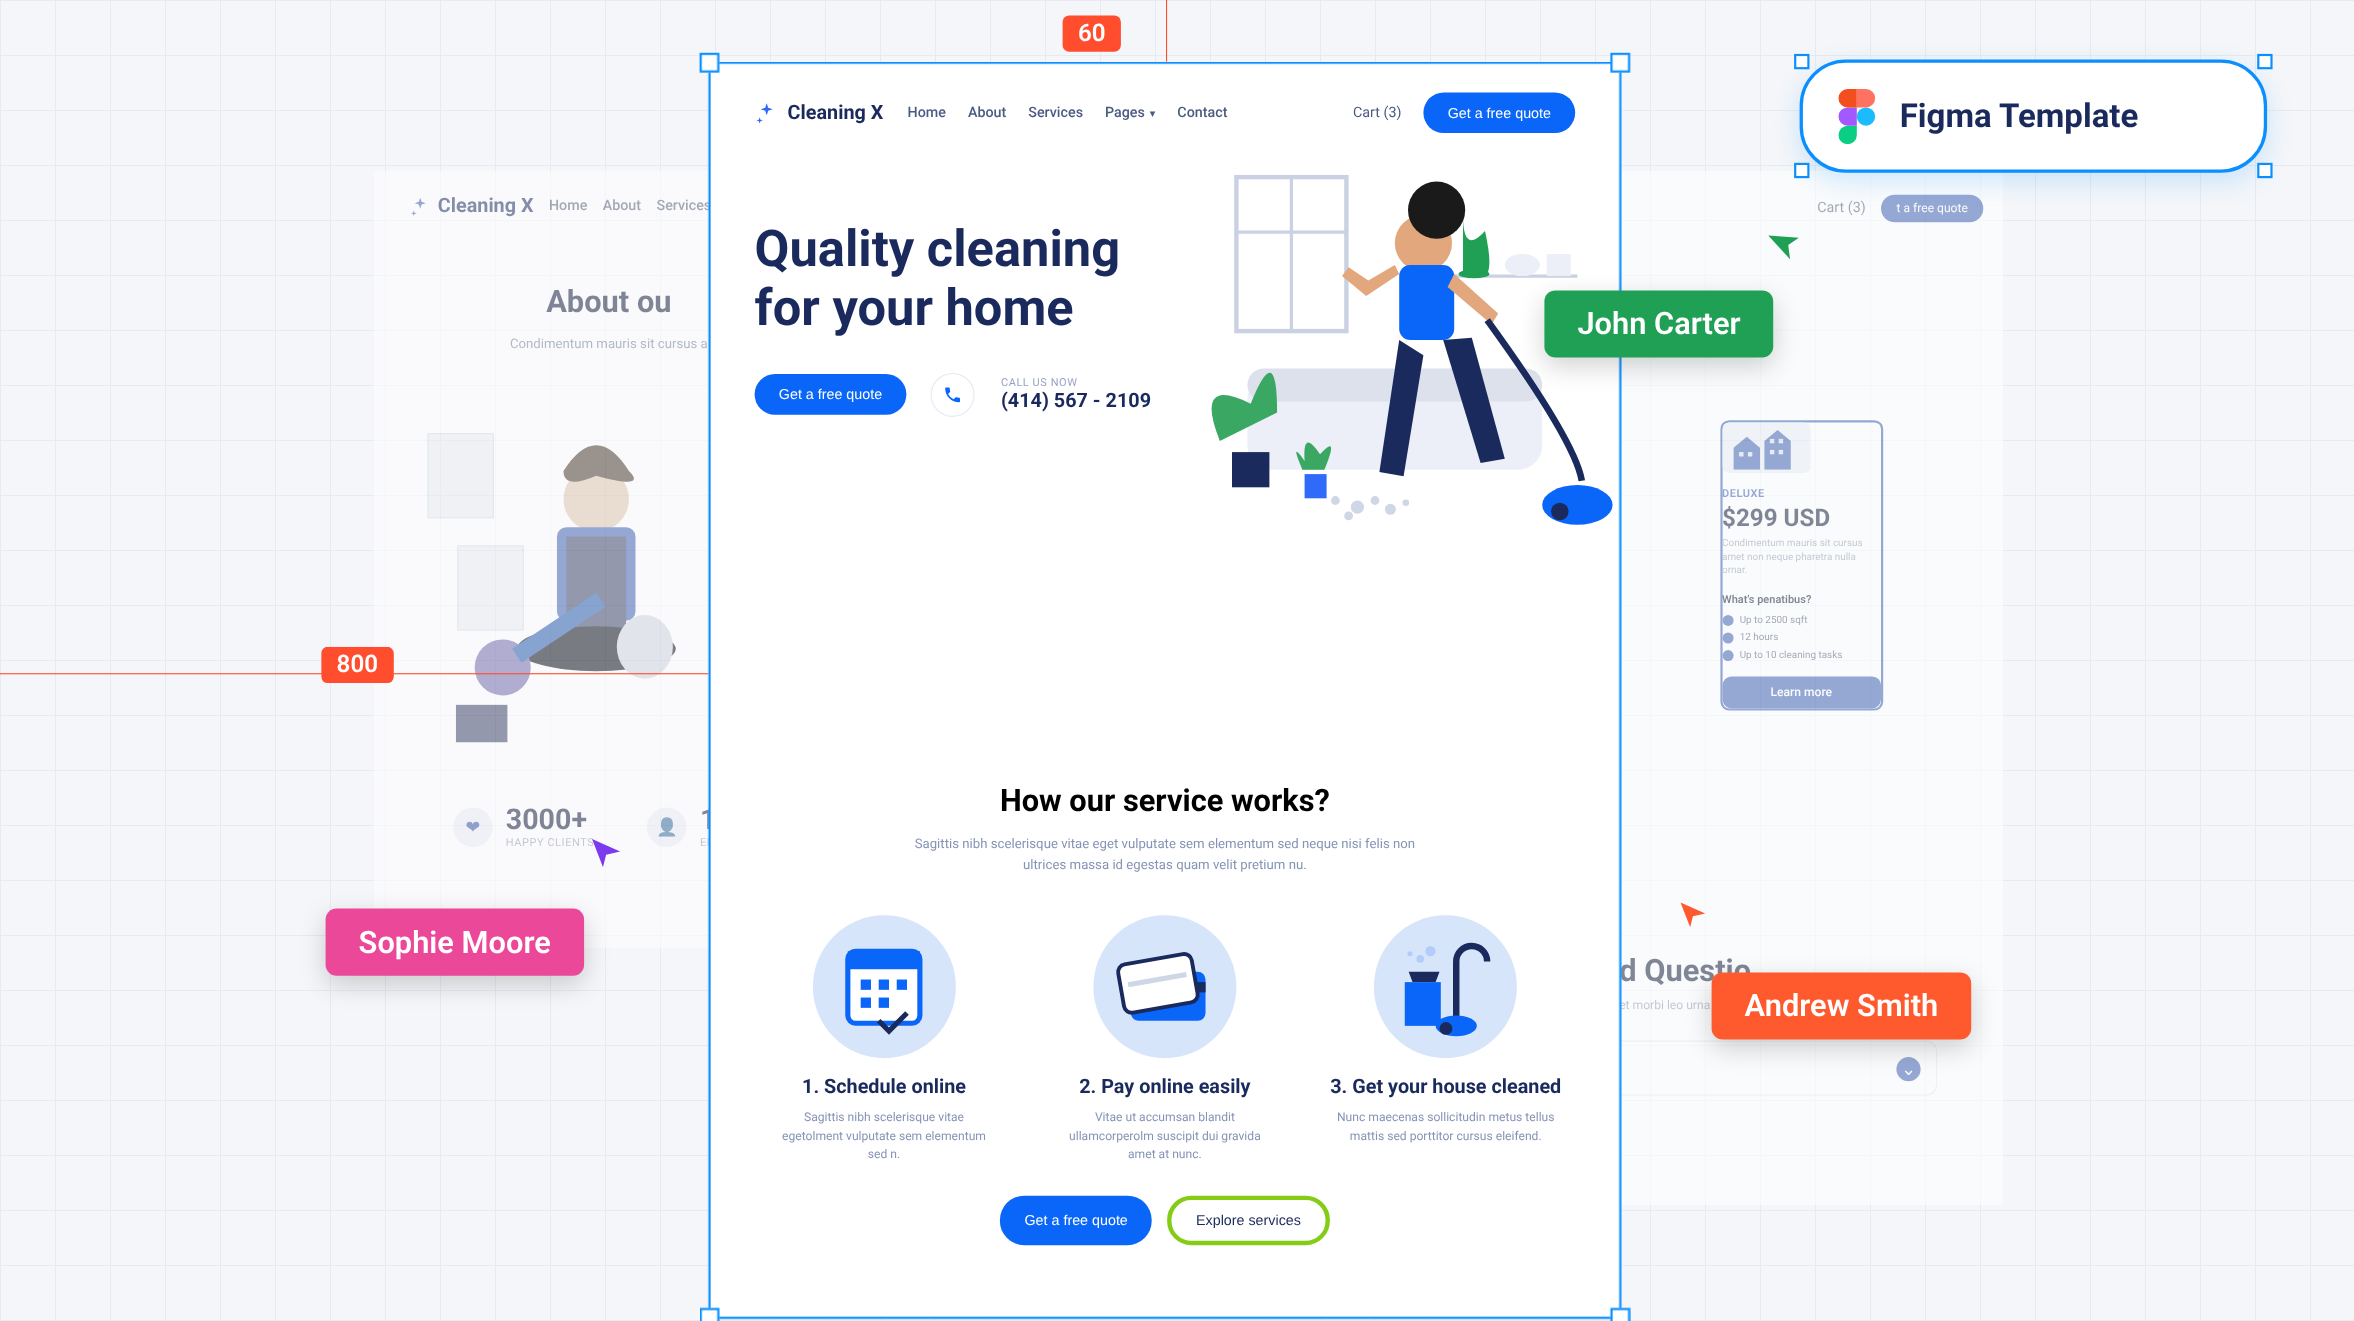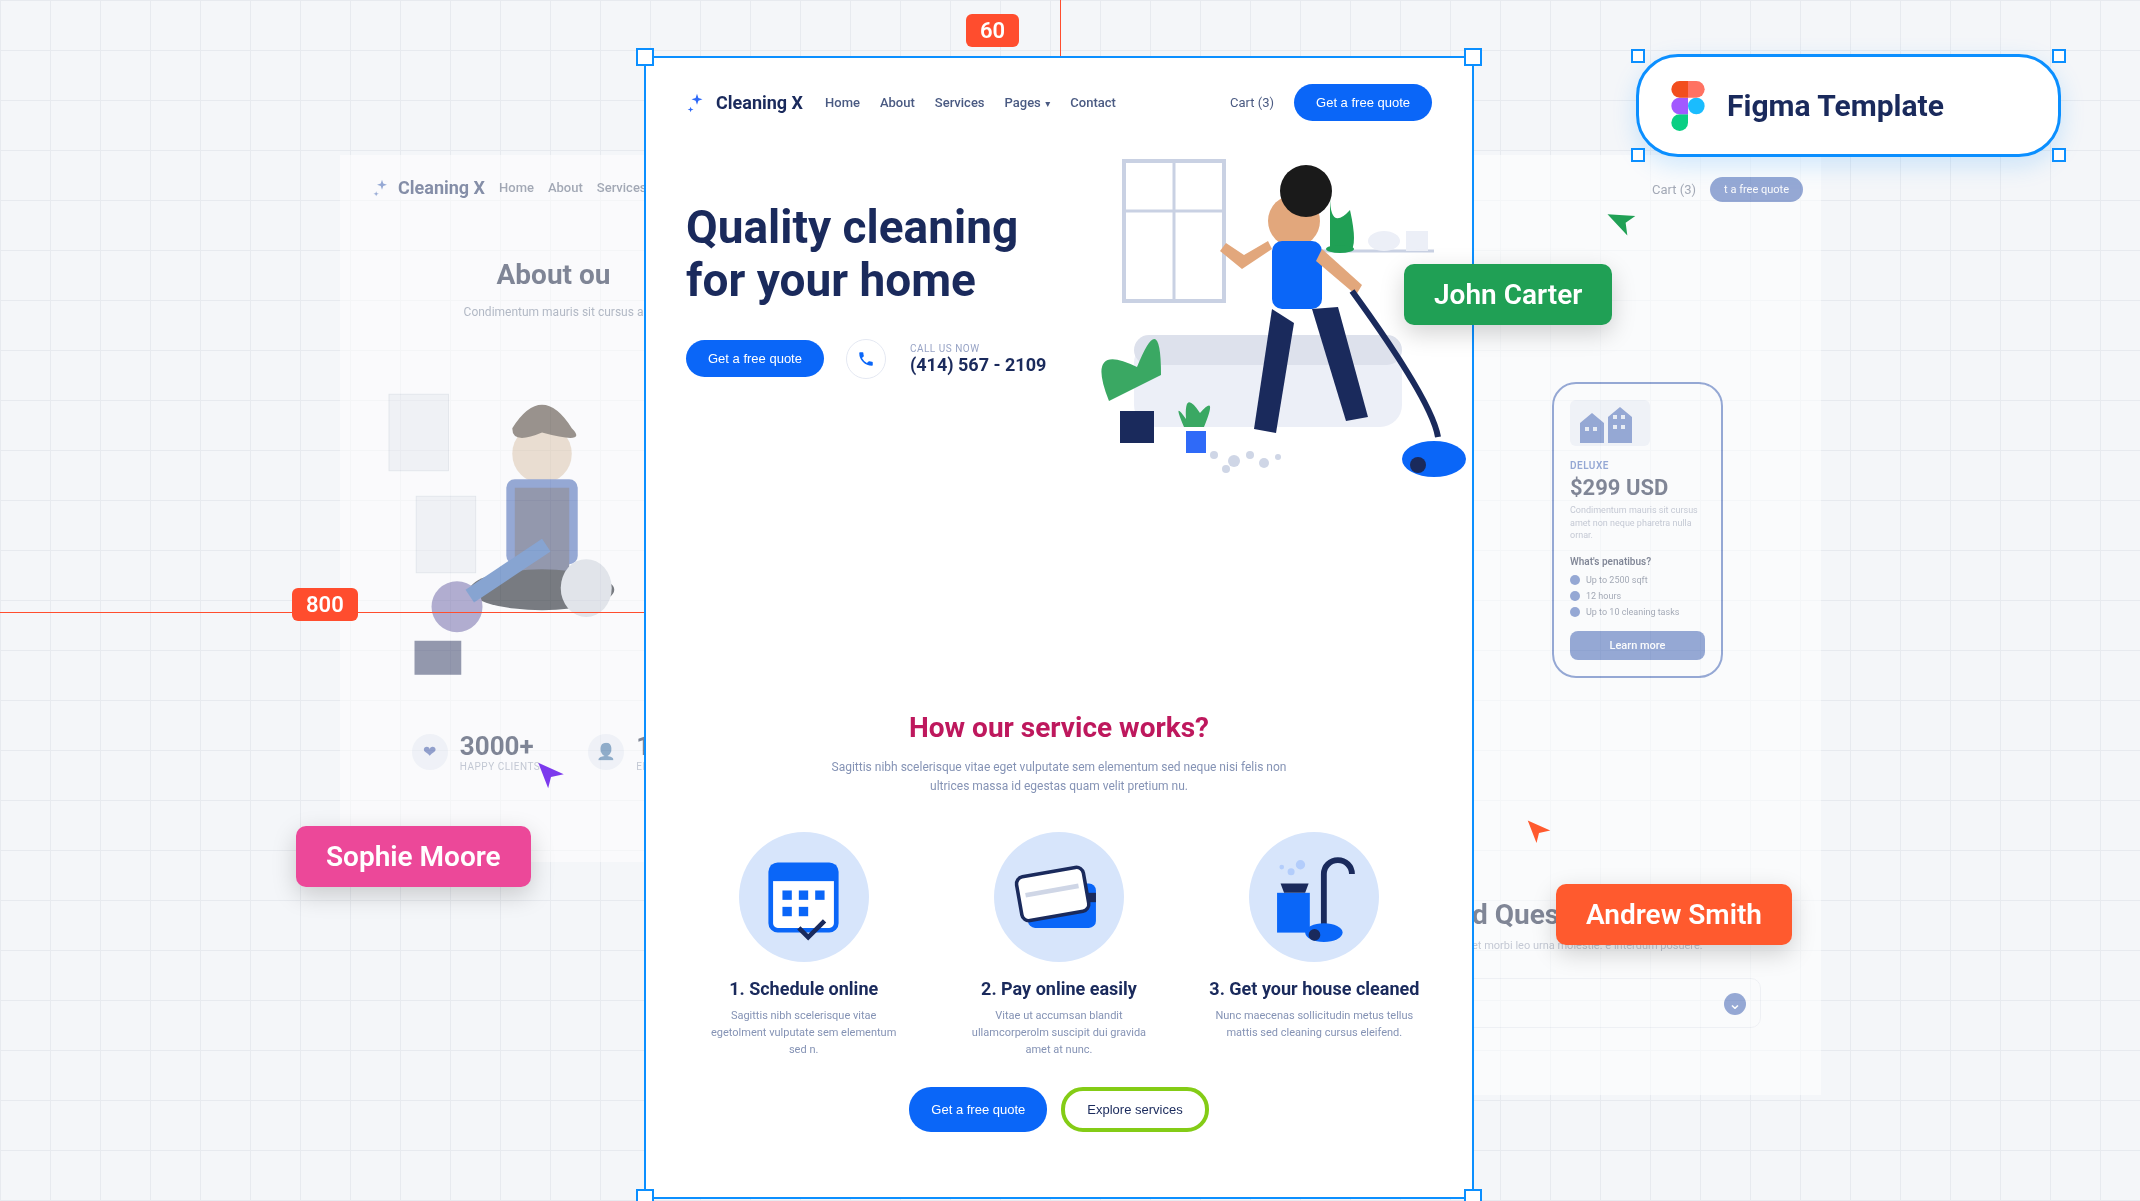--- a/index.html
+++ b/index.html
@@ -32,21 +32,21 @@
 .fl-stat-num{font-size:26px;font-weight:700;color:#1a2a5c}
 .fl-stat-lab{font-size:10px;color:#97a3c5;letter-spacing:.5px}
 
 
 .frame-right{
   position:absolute;left:1454px;top:155px;width:367px;height:940px;
   background:#fff;padding:22px 0 0;
 }
 .fr-nav{display:flex;justify-content:flex-end;align-items:center;gap:14px;padding-right:18px;color:#5a6a91;font-size:13px}
 .fr-nav .btn{background:#2f6af8;color:#fff;padding:6px 14px;border-radius:14px;font-size:11px}
-.fr-pricing{margin:180px auto 0;width:171px;border:2px solid #2f6af8;border-radius:24px;background:#fff;padding:16px}
+.fr-pricing{margin:180px auto 0;width:148px;border:2px solid #2f6af8;border-radius:8px;background:#fff;}
 .fr-prc-ico{width:80px;height:46px;background:#e9eefc;border-radius:6px;margin-bottom:14px;display:flex;align-items:center;justify-content:center;color:#2f6af8}
 .fr-prc-tier{font-size:10px;color:#2f6af8;font-weight:600;letter-spacing:.5px}
 .fr-prc-price{font-size:22px;font-weight:700;color:#1a2a5c;margin:4px 0}
 .fr-prc-desc{font-size:9px;color:#97a3c5;line-height:1.4;margin-bottom:14px}
 .fr-prc-inc{font-size:10px;font-weight:600;color:#1a2a5c;margin-bottom:8px}
 .fr-prc-li{font-size:9px;color:#5a6a91;display:flex;align-items:center;gap:6px;margin-bottom:6px}
 .fr-prc-li::before{content:"";width:10px;height:10px;border-radius:50%;background:#2f6af8;flex:none}
 .fr-prc-btn{margin-top:14px;background:#2f6af8;color:#fff;text-align:center;padding:8px;border-radius:8px;font-size:11px;font-weight:500}
 .fr-faq-h{margin-top:220px;font-size:28px;font-weight:700;color:#1a2a5c;padding-left:18px}
 .fr-faq-sub{font-size:11px;color:#97a3c5;margin-top:8px;padding:0 18px}
@@ -76,21 +76,21 @@
 .hero-txt{width:52%}
 .hero-h1{font-size:46px;line-height:1.15;font-weight:700;color:#1a2a5c}
 .hero-p{margin-top:16px;font-size:14px;color:#8593b5;line-height:1.6;max-width:360px}
 .hero-cta{margin-top:32px;display:flex;align-items:center;gap:22px}
 .phone-ico{width:40px;height:40px;border-radius:50%;border:1px solid #e4e8f2;display:flex;align-items:center;justify-content:center;color:#0a66f8}
 .phone-txt .lab{font-size:10px;color:#97a3c5;letter-spacing:.5px}
 .phone-txt .num{font-size:18px;color:#1a2a5c;font-weight:700}
 .hero-img{width:48%;height:340px;position:relative}
 
 .svc{margin-top:170px;text-align:center}
-.svc-h2{font-size:28px;font-weight:700;color:#be185d}
+.svc-h2{font-size:28px;font-weight:700;color:#000000}
 .svc-sub{margin:14px auto 0;font-size:12px;color:#8593b5;line-height:1.6;max-width:490px}
 .svc-grid{margin-top:36px;display:flex;gap:20px}
 .svc-card{flex:1}
 .svc-ico{width:130px;height:130px;border-radius:50%;background:#d7e5fb;margin:0 auto 16px;display:flex;align-items:center;justify-content:center}
 .svc-title{font-size:18px;font-weight:700;color:#1a2a5c;margin-bottom:8px}
 .svc-desc{font-size:11px;color:#8593b5;line-height:1.55;max-width:200px;margin:0 auto}
 .svc-cta{margin-top:28px;display:flex;gap:14px;justify-content:center}
 
 
 .rule-h{position:absolute;height:1px;background:#ff4d2e}
@@ -334,21 +334,21 @@
                 <path d="M24 46l-3-8h24l-3 8z" fill="#1a2a5c"></path>
                 <circle cx="30" cy="28" r="3" fill="#b3cdfb"></circle>
                 <circle cx="22" cy="24" r="2" fill="#b3cdfb"></circle>
                 <circle cx="38" cy="22" r="4" fill="#b3cdfb"></circle>
                 <path d="M58 78V30a12 12 0 0124 0" stroke="#1a2a5c" stroke-width="5" fill="none"></path>
                 <ellipse cx="58" cy="80" rx="16" ry="8" fill="#0a66f8"></ellipse>
                 <circle cx="50" cy="82" r="5" fill="#1a2a5c"></circle>
               </svg>
           </div>
           <div class="svc-title">3. Get your house cleaned</div>
-          <div class="svc-desc">Nunc maecenas sollicitudin metus tellus mattis sed cleaning cursus eleifend.</div>
+          <div class="svc-desc">Nunc maecenas sollicitudin metus tellus mattis sed porttitor cursus eleifend.</div>
         </div>
       </div>
       <div class="svc-cta">
         <button class="btn-primary">Get a free quote</button>
         <button class="btn-outline">Explore services</button>
       </div>
     </div>
   </div>
 </div>
 

